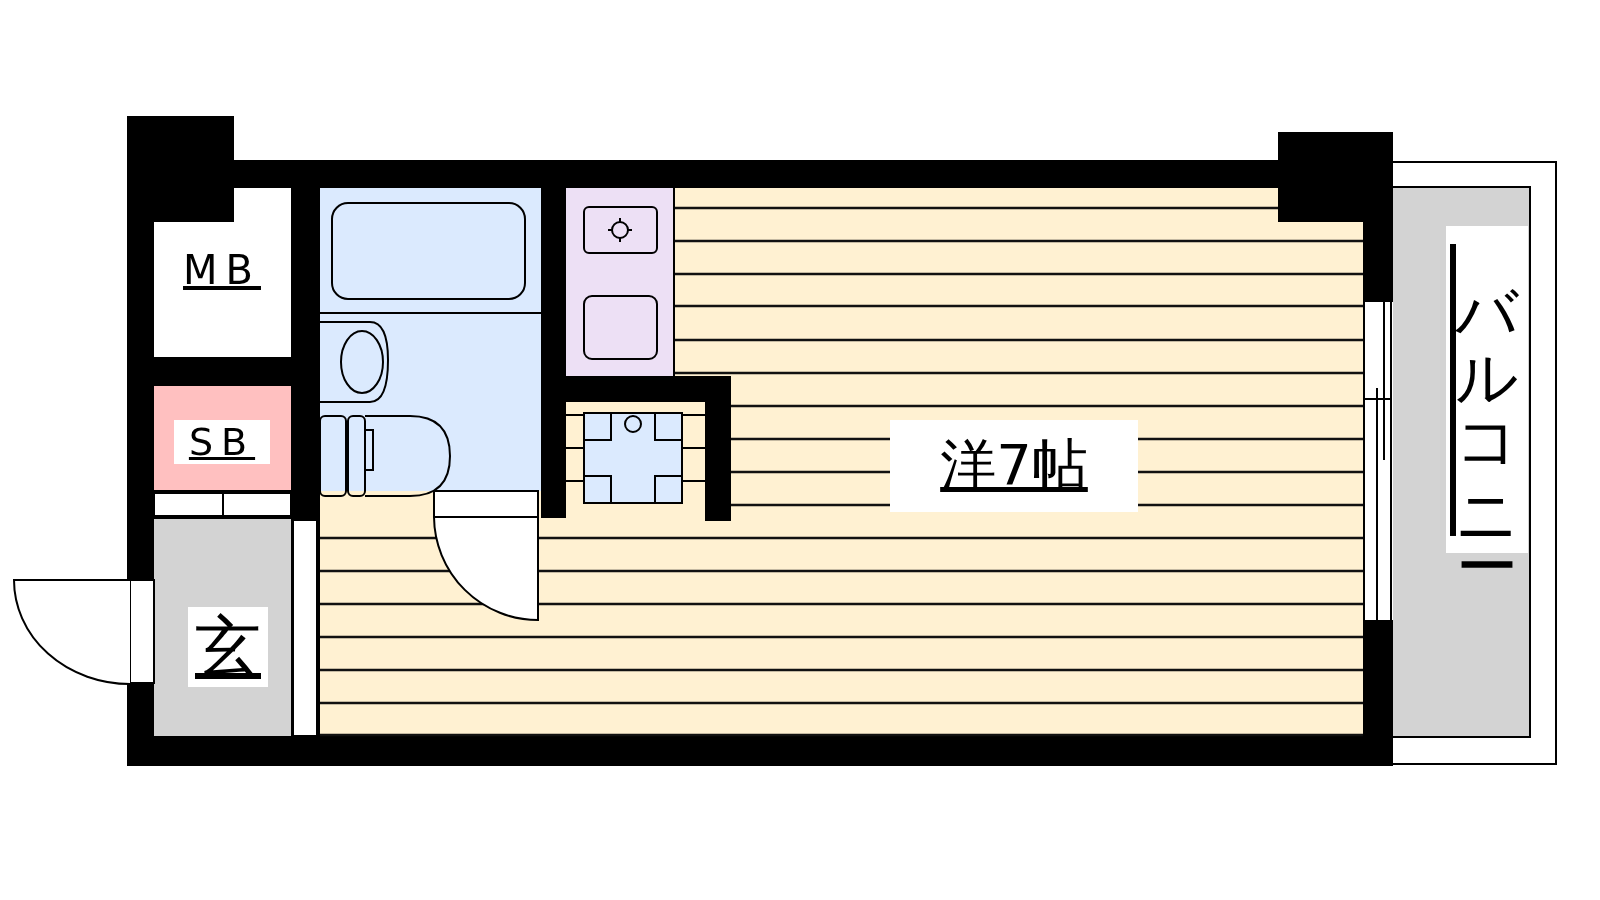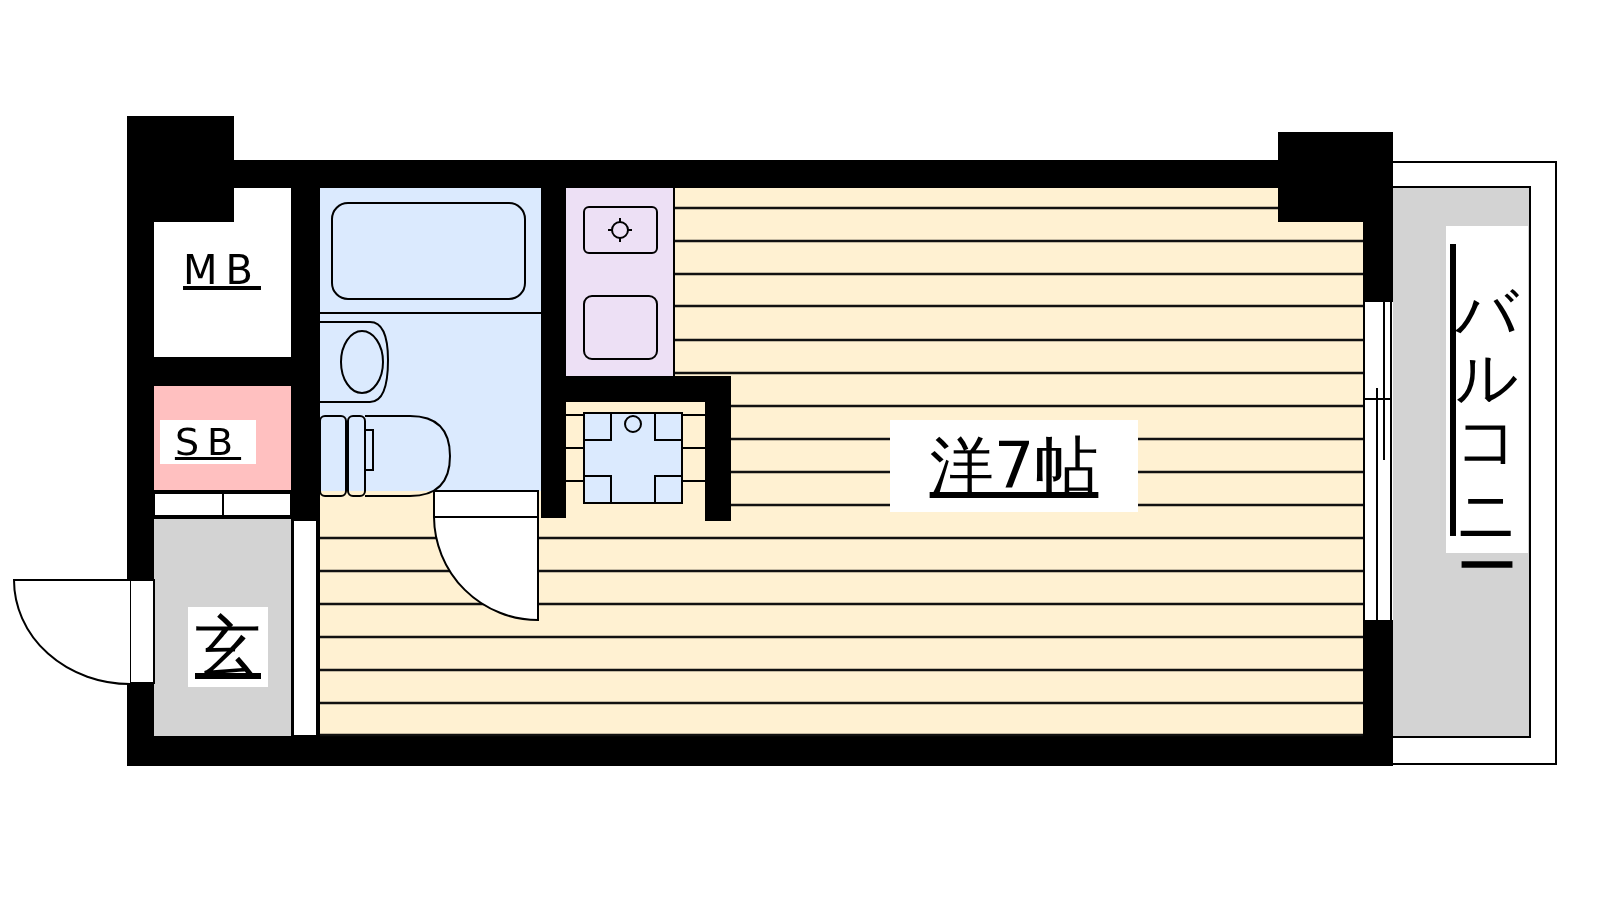--- a/index.html
+++ b/index.html
@@ -1,22 +1,22 @@
 <!DOCTYPE html>
 <html><head>
 <meta charset="utf-8">
 <style>
   html, body { margin:0; padding:0; background:#ffffff; }
   body { width:1600px; height:900px; overflow:hidden; position:relative; font-family:"DejaVu Sans", sans-serif; }
   svg { position:absolute; left:0; top:0; }
   .lbl { position:absolute; background:#ffffff; color:#000; display:flex; align-items:center; justify-content:center;text-decoration:underline; }
   .lbl-mb { left:176px; top:250px; width:92px; height:40px; font-size:40px; letter-spacing:8px; font-family:"DejaVu Sans", sans-serif; background:transparent; }
-  .lbl-sb { left:160px; top:420px; width:96px; height:44px; font-size:38px; letter-spacing:8px; }
+  .lbl-sb { left:174px; top:420px; width:96px; height:44px; font-size:38px; letter-spacing:8px; }
   .lbl-genkan { left:188px; top:607px; width:80px; height:80px; font-size:66px; }
-  .lbl-room { left:890px; top:420px; width:248px; height:92px; font-size:64px;text-align:right; }
+  .lbl-room { left:890px; top:420px; width:248px; height:92px; font-size:56px;text-align:right; }
   .lbl-balcony { left:1446px; top:226px; width:82px; height:327px; font-size:62px; writing-mode:vertical-rl; text-orientation:upright; letter-spacing:2px; }
 </style>
 </head>
 <body>
 
 <svg width="1600" height="900" viewBox="0 0 1600 900">
 
   <rect x="1378" y="162" width="178" height="602" fill="#ffffff" stroke="#000" stroke-width="2"></rect>
   <rect x="1390" y="187" width="140" height="550" fill="#d3d3d3" stroke="#000" stroke-width="2"></rect>
 

